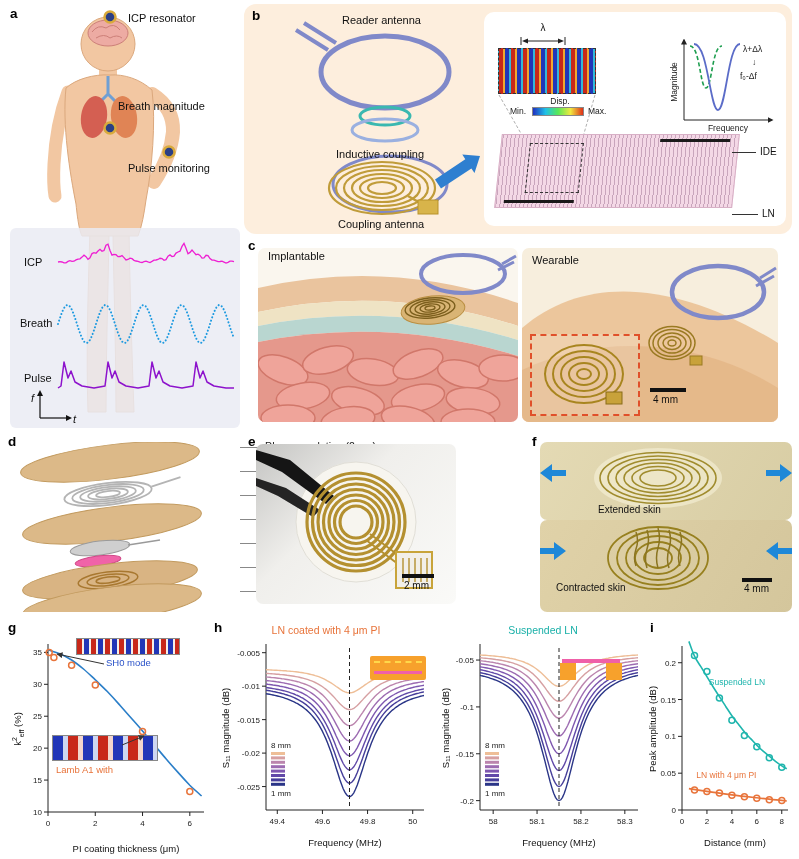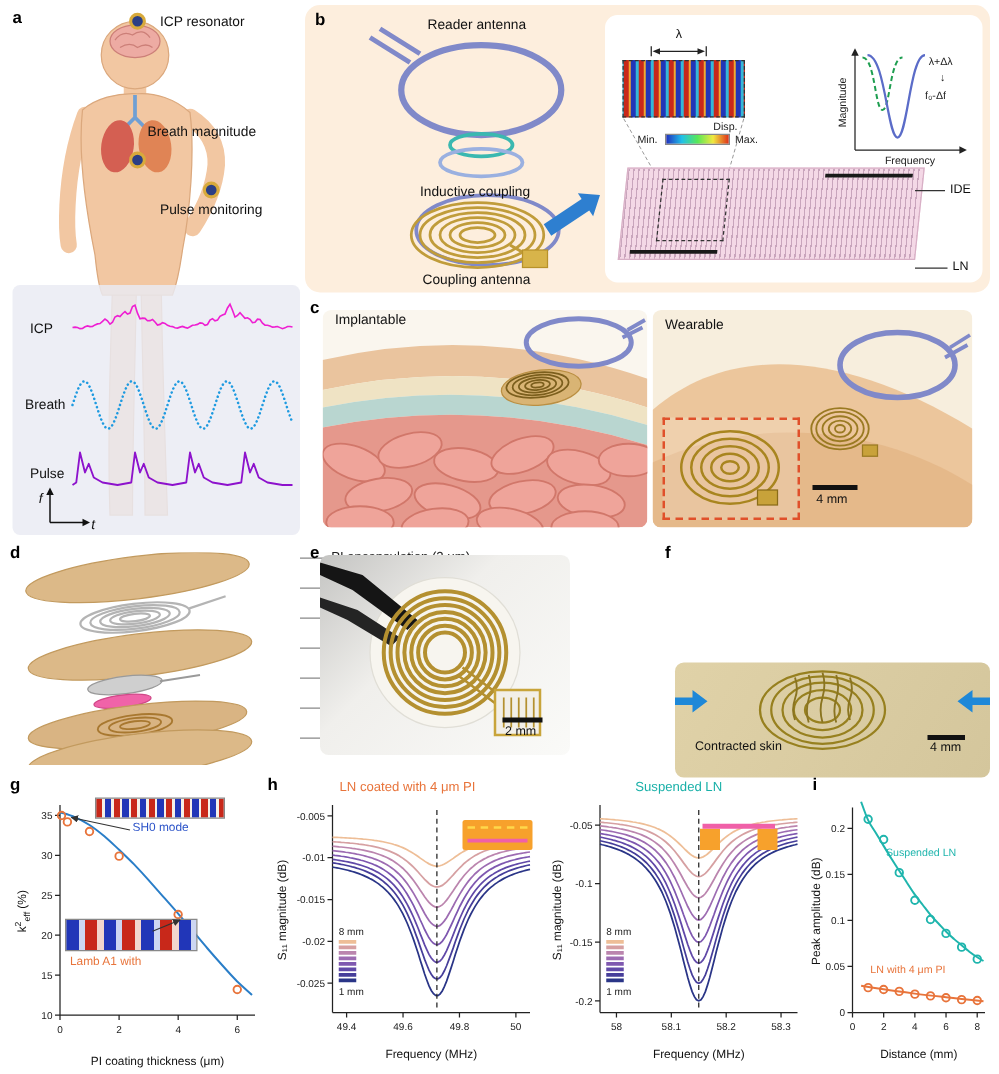--- a/index.html
+++ b/index.html
@@ -119,21 +119,21 @@
       <div class="abs" style="left:36px;top:10px;width:46px;text-align:center;font-size:10px;color:#111">λ</div>
       <svg width="46" height="10" class="abs" style="left:36px;top:24px">
         <line x1="1" y1="1" x2="1" y2="9" stroke="#222" stroke-width="1"></line>
         <line x1="45" y1="1" x2="45" y2="9" stroke="#222" stroke-width="1"></line>
         <line x1="7" y1="5" x2="39" y2="5" stroke="#222" stroke-width="1"></line>
         <polygon points="2,5 8,2.5 8,7.5" fill="#222"></polygon>
         <polygon points="44,5 38,2.5 38,7.5" fill="#222"></polygon>
       </svg>
 
       <div class="abs" style="left:14px;top:36px;width:98px;height:46px;border:1.5px dashed #333;background:repeating-linear-gradient(90deg,#c8281a 0 4px,#f0a830 4px 6px,#2136b8 6px 10px,#35b8d8 10px 12px)"></div>
-      <div class="cap9" style="left:46px;top:84px;width:60px;text-align:right">Disp.</div>
+      <div class="cap9" style="left:46px;top:84px;width:60px;text-align:center">Disp.</div>
       <div class="cap9" style="left:26px;top:94px">Min.</div>
       <div class="abs" style="left:48px;top:95px;width:52px;height:9px;background:linear-gradient(90deg,#2030c0,#20c0e8,#58e858,#f0e840,#e03018);border:0.5px solid #888"></div>
       <div class="cap9" style="left:104px;top:94px">Max.</div>
 
       <svg width="112" height="110" class="abs" style="left:186px;top:18px">
         <defs>
             <marker id="marB" markerWidth="6" markerHeight="6" refX="4.5" refY="3" orient="auto">
               <path d="M0,0L6,3L0,6Z" fill="#222"></path>
             </marker>
           </defs>
@@ -288,21 +288,37 @@
         <rect x="140" y="108" width="36" height="36" fill="#f2efe8" stroke="#c8a43a" stroke-width="2"></rect>
         <path d="M147,114 V138 M153,114 V138 M159,114 V138 M165,114 V138 M171,114 V138" stroke="#b49030" stroke-width="1.4"></path>
       </svg>
       <div class="scalebar" style="left:146px;top:130px;width:32px;height:3.5px"></div>
       <div class="cap10" style="left:148px;top:136px">2 mm</div>
     </div>
   </div>
 
   <div class="abs" style="left:528px;top:432px;width:268px;height:180px">
     <div class="panel-lbl" style="left:4px;top:2px">f</div>
-    <div class="photo" style="left:12px;top:98px;width:252px;height:92px;background:linear-gradient(120deg,#e0d2a8,#d4c69c)">
+    <div class="photo" style="left:12px;top:10px;width:252px;height:78px;background:linear-gradient(120deg,#e4dab4,#d8cda4)">
+      <svg width="252" height="78">
+        <ellipse cx="118" cy="36" rx="64" ry="30" fill="rgba(252,248,225,0.5)"></ellipse>
+        <g stroke="#a08c2e" stroke-width="1.6" fill="none">
+          <ellipse cx="118" cy="36" rx="18" ry="8"></ellipse>
+            <ellipse cx="118" cy="36" rx="26" ry="11.5"></ellipse>
+          <ellipse cx="118" cy="36" rx="34" ry="15"></ellipse>
+            <ellipse cx="118" cy="36" rx="42" ry="18.5"></ellipse>
+          <ellipse cx="118" cy="36" rx="50" ry="22"></ellipse>
+            <ellipse cx="118" cy="36" rx="58" ry="25.5"></ellipse>
+        </g>
+        <polygon points="26,28 12,28 12,22 0,31 12,40 12,34 26,34" fill="#1e88d8"></polygon>
+        <polygon points="226,28 240,28 240,22 252,31 240,40 240,34 226,34" fill="#1e88d8"></polygon>
+      </svg>
+      <div class="cap10" style="left:58px;top:62px">Extended skin</div>
+    </div>
+    <div class="photo" style="left:12px;top:88px;width:252px;height:92px;background:linear-gradient(120deg,#e0d2a8,#d4c69c)">
       <svg width="252" height="80">
         <g stroke="#97801f" stroke-width="1.8" fill="none">
           <ellipse cx="118" cy="38" rx="14" ry="10"></ellipse>
             <ellipse cx="118" cy="38" rx="23" ry="16"></ellipse>
           <ellipse cx="118" cy="38" rx="32" ry="22"></ellipse>
             <ellipse cx="118" cy="38" rx="41" ry="27"></ellipse>
           <ellipse cx="118" cy="38" rx="50" ry="31"></ellipse>
         </g>
         <g stroke="#8a7420" stroke-width="1.5" fill="none">
           <path d="M96,12 q3,9 0,17 q-3,9 0,17"></path>

